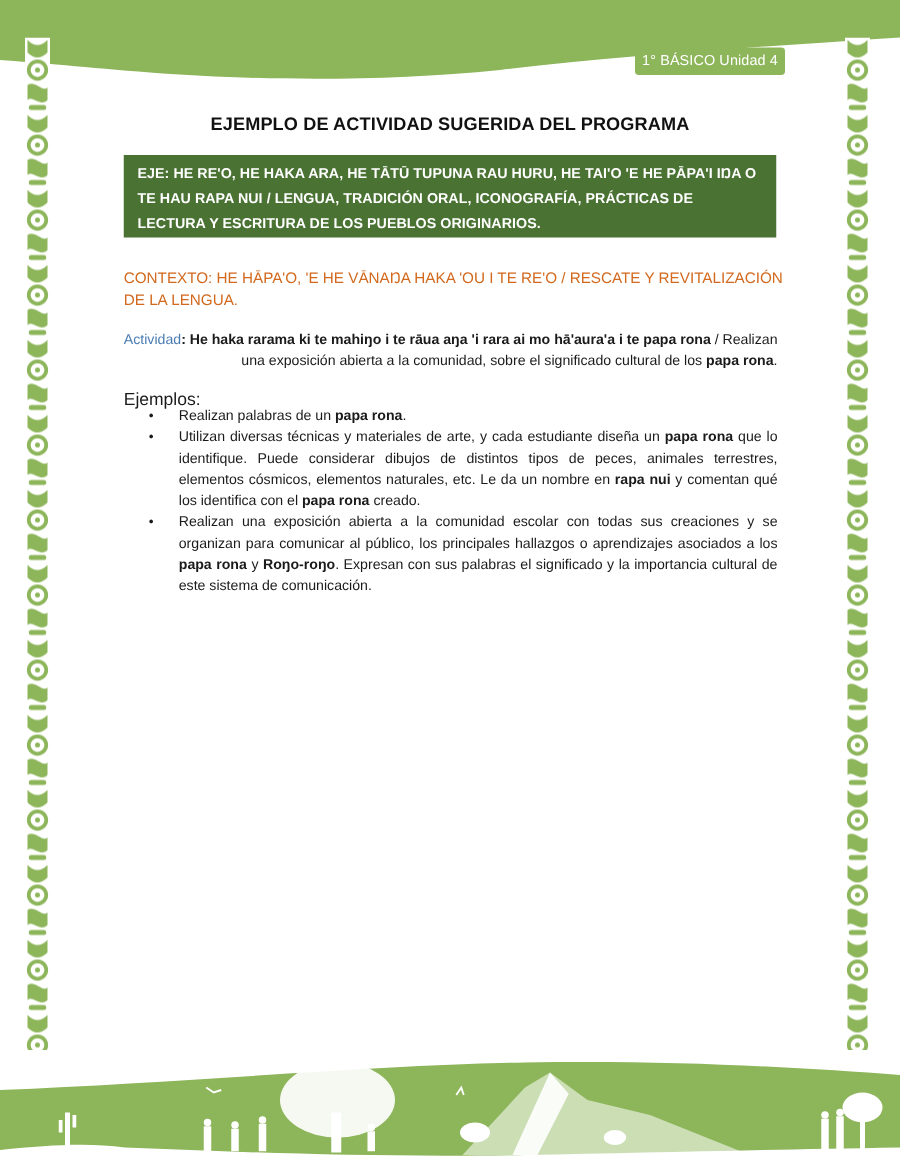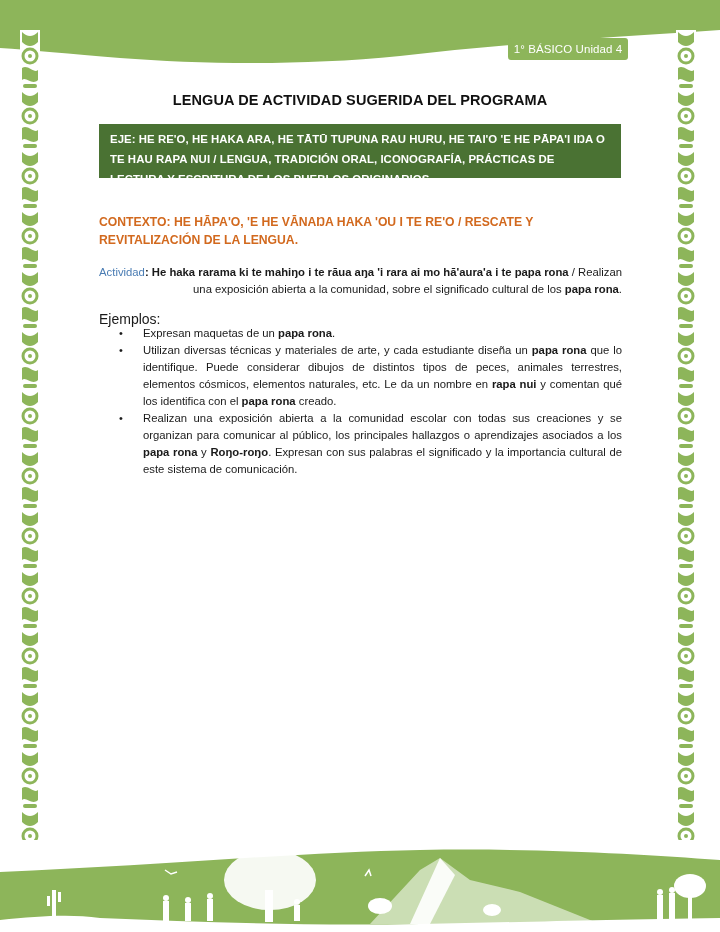--- a/index.html
+++ b/index.html
@@ -20,29 +20,29 @@
       letter-spacing: 0.1px;
     }
     .badge-stem { position: absolute; left: 594px; top: 28px; width: 4px; height: 12px; background: #8db55a; }
 
     .page-title {
       position: absolute; left: 0; width: 720px; top: 92px; text-align: center;
       font-size: 14.5px; font-weight: bold; color: #111111; letter-spacing: 0.1px;
     }
 
     .eje-box {
-      position: absolute; left: 99px; top: 124px; width: 522px; height: 54px;
+      position: absolute; left: 99px; top: 124px; width: 522px; height: 66px;
       background: #4a7233; color: #ffffff; font-weight: bold;
       font-size: 11.4px; line-height: 20px; padding: 5px 10px 0 11px;
       letter-spacing: 0.05px;
     }
 
     .contexto {
       position: absolute; left: 99px; top: 213px; width: 530px;
-      color: #d2691e; font-weight: bold; font-size: 12.2px; line-height: 18px;
+      color: #d2691e; font-weight: normal; font-size: 12.2px; line-height: 18px;
     }
 
     .actividad {
       position: absolute; left: 99px; top: 264px; width: 523px;
       font-size: 11.3px; line-height: 17px; color: #1a1a1a; text-align: right;
     }
     .act-label { color: #4a7cb3; }
     b { font-weight: bold; }
 
     .ejemplos-label {
@@ -78,32 +78,32 @@
       <path d="M2,38 C8,34 14,44 18,40 L18,50 C12,56 6,46 2,50 Z" fill="#8db55a"></path>
       <rect x="3" y="54" width="14" height="4" rx="2" fill="#8db55a"></rect>
     </pattern>
   </defs>
   <rect width="20" height="810" fill="url(#rp)"></rect>
 </svg>
 <svg class="border-strip border-right" viewBox="0 0 20 810" preserveAspectRatio="none">
   <rect width="20" height="810" fill="url(#rp)"></rect>
 </svg>
 
-<div class="page-title">LENGUA DE ACTIVIDAD SUGERIDA DEL PROGRAMA</div>
+<div class="page-title">EJEMPLO DE ACTIVIDAD SUGERIDA DEL PROGRAMA</div>
 
 <div class="eje-box">EJE: HE RE'O, HE HAKA ARA, HE TĀTŪ TUPUNA RAU HURU, HE TAI'O 'E HE PĀPA'I IŊA O TE HAU RAPA NUI / LENGUA, TRADICIÓN ORAL, ICONOGRAFÍA, PRÁCTICAS DE LECTURA Y ESCRITURA DE LOS PUEBLOS ORIGINARIOS.</div>
 
 <div class="contexto">CONTEXTO: HE HĀPA'O, 'E HE VĀNAŊA HAKA 'OU I TE RE'O / RESCATE Y REVITALIZACIÓN DE LA LENGUA.</div>
 
 <p class="actividad"><span class="act-label">Actividad</span><b>: </b><b>He haka rarama ki te mahiŋo i te rāua aŋa 'i rara ai mo hā'aura'a i te papa rona</b><span> / Realizan una exposición abierta a la comunidad, sobre el significado cultural de los </span><b>papa rona</b><span>.</span></p>
 
 <div class="ejemplos-label">Ejemplos:</div>
 <ul class="ejemplos-list">
   <li>
-    <span class="bullet">•</span><span>Expresan maquetas de un </span><b>papa rona</b><span>.</span>
+    <span class="bullet">•</span><span>Realizan palabras de un </span><b>papa rona</b><span>.</span>
   </li>
   <li>
     <span class="bullet">•</span><span>Utilizan diversas técnicas y materiales de arte, y cada estudiante diseña un </span><b>papa rona</b><span> que lo identifique. Puede considerar dibujos de distintos tipos de peces, animales terrestres, elementos cósmicos, elementos naturales, etc. Le da un nombre en </span><b>rapa nui</b><span> y comentan qué los identifica con el </span><b>papa rona</b><span> creado.</span>
   </li>
   <li>
     <span class="bullet">•</span><span>Realizan una exposición abierta a la comunidad escolar con todas sus creaciones y se organizan para comunicar al público, los principales hallazgos o aprendizajes asociados a los </span><b>papa rona</b><span> y </span><b>Roŋo-roŋo</b><span>. Expresan con sus palabras el significado y la importancia cultural de este sistema de comunicación.</span>
   </li>
 </ul>
 
 <svg class="bottom-scene" viewBox="0 0 720 102" preserveAspectRatio="none">

